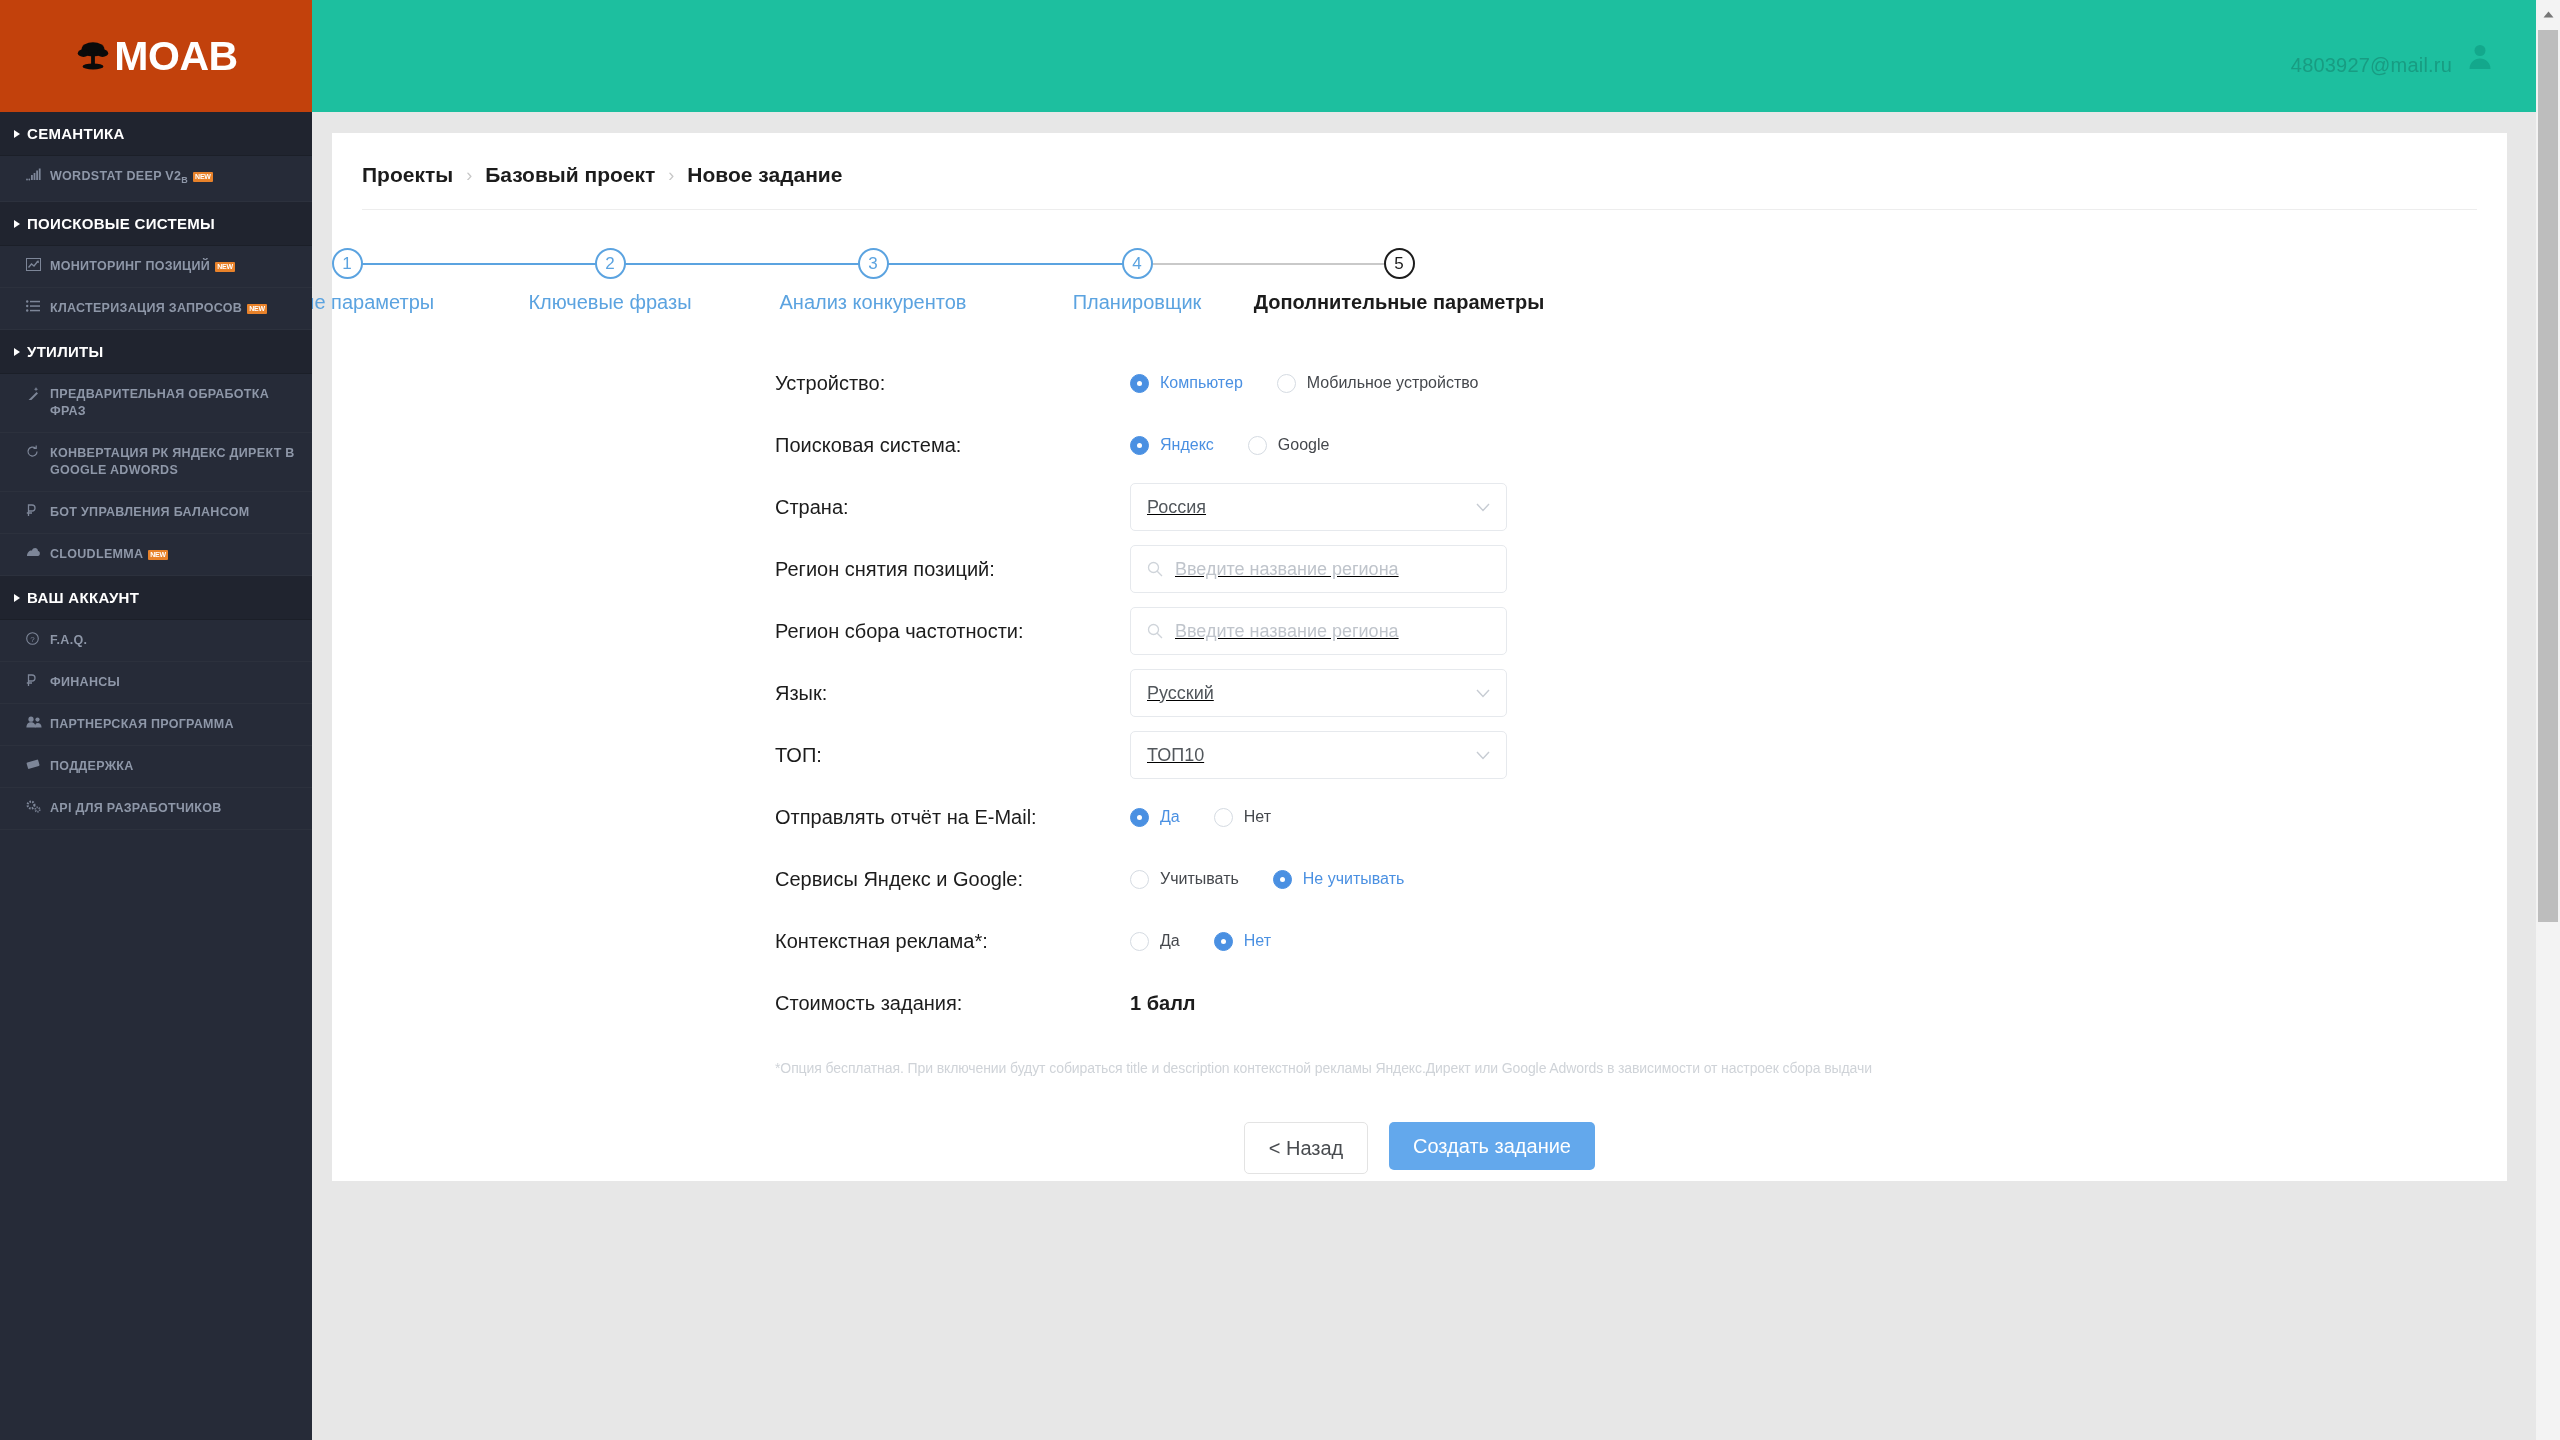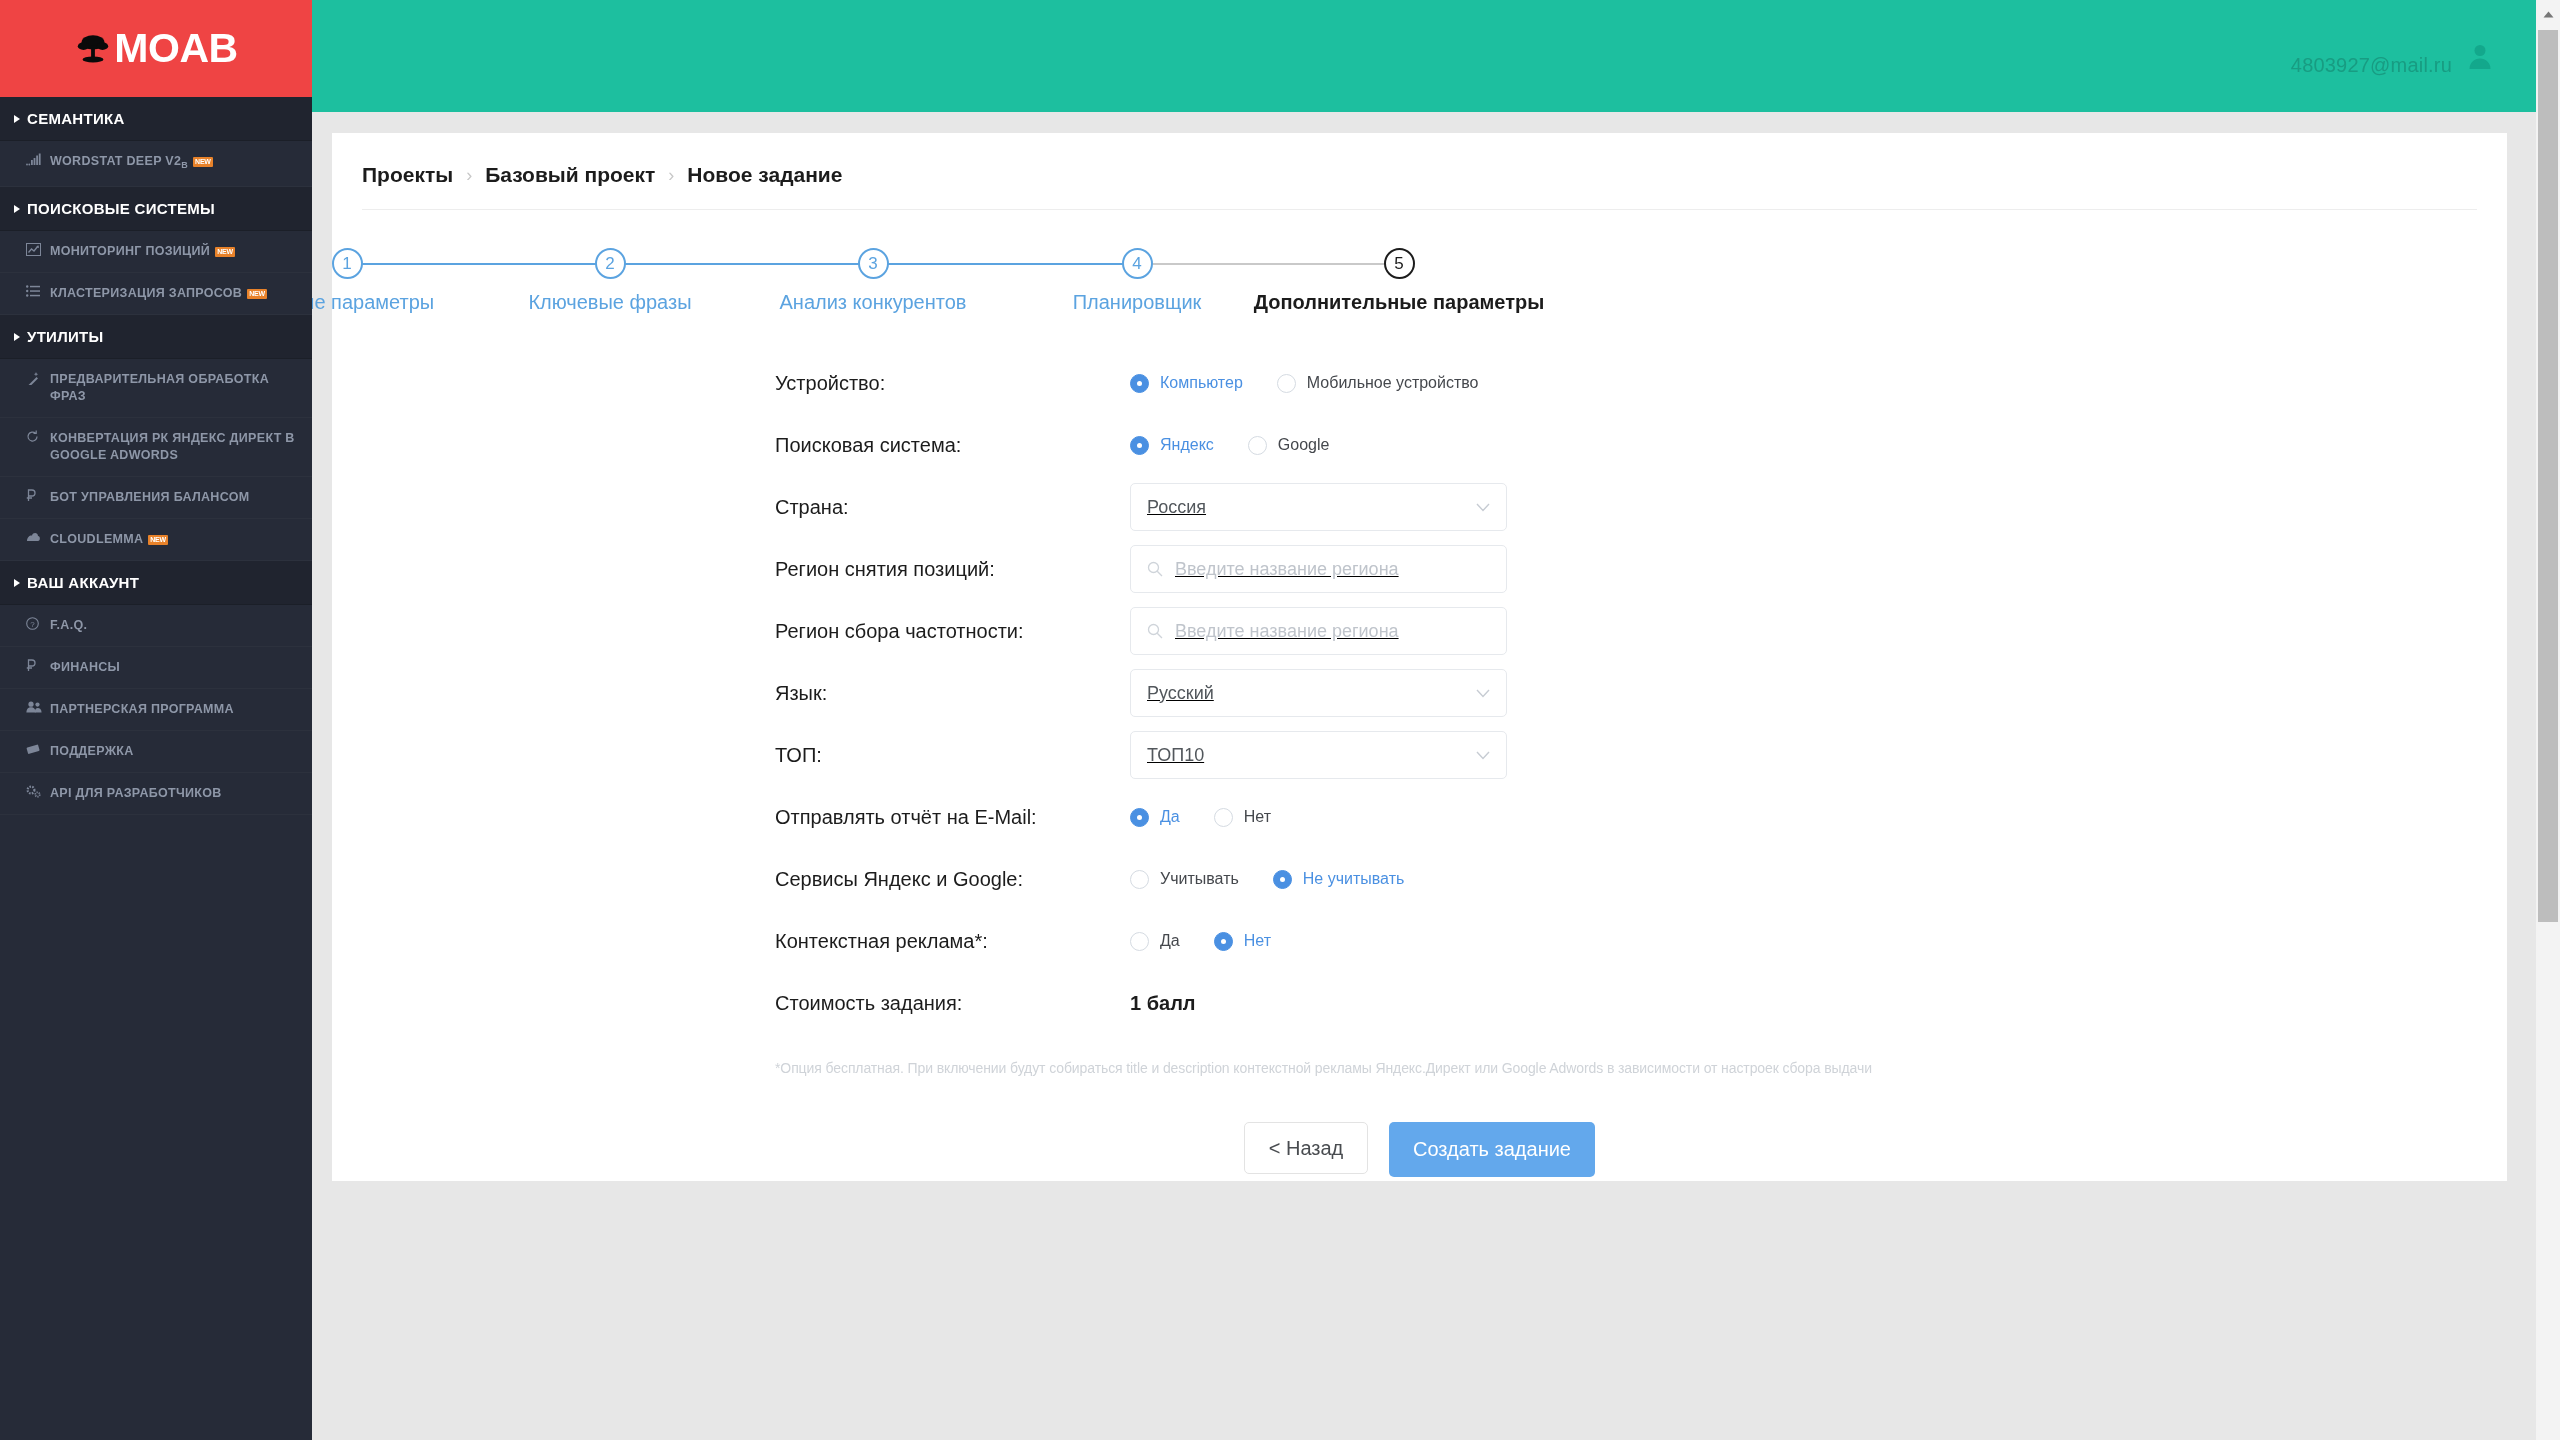--- a/index.html
+++ b/index.html
@@ -11,21 +11,21 @@
   }
 
   
   #sidebar {
     position: absolute; left: 0; top: 0;
     width: 312px; height: 1440px;
     background: #262b38;
     z-index: 5;
   }
   #logo-bar {
-    height: 97px; background: #ef4444;
+    height: 112px; background: #c2410c;
     display: flex; align-items: center; justify-content: center;
   }
   #logo-wrap { display: flex; align-items: center; gap: 2px; }
   .bomb-icon { width: 38px; height: 38px; display:block; }
   #logo-text {
     color: #ffffff; font-size: 41px; font-weight: 700;
     letter-spacing: -0.5px; line-height: 1;
   }
 
   .nav-section {
@@ -199,21 +199,21 @@
     display: flex; justify-content: center; gap: 21px;
   }
   #btn-back {
     width: 124px; height: 52px;
     border: 1px solid #e3e3e3; border-radius: 5px;
     background: #fff; color: #494c50;
     font-size: 20px; cursor: pointer;
     font-family: inherit;
   }
   #btn-create {
-    width: 206px; height: 55px;
+    width: 206px; height: 48px;
     border: none; border-radius: 5px;
     background: #63a8ec; color: #fff;
     font-size: 20px; cursor: pointer;
     font-family: inherit;
   }
 
   
   #scrollbar {
     position: absolute; right: 0; top: 0;
     width: 24px; height: 1440px;

